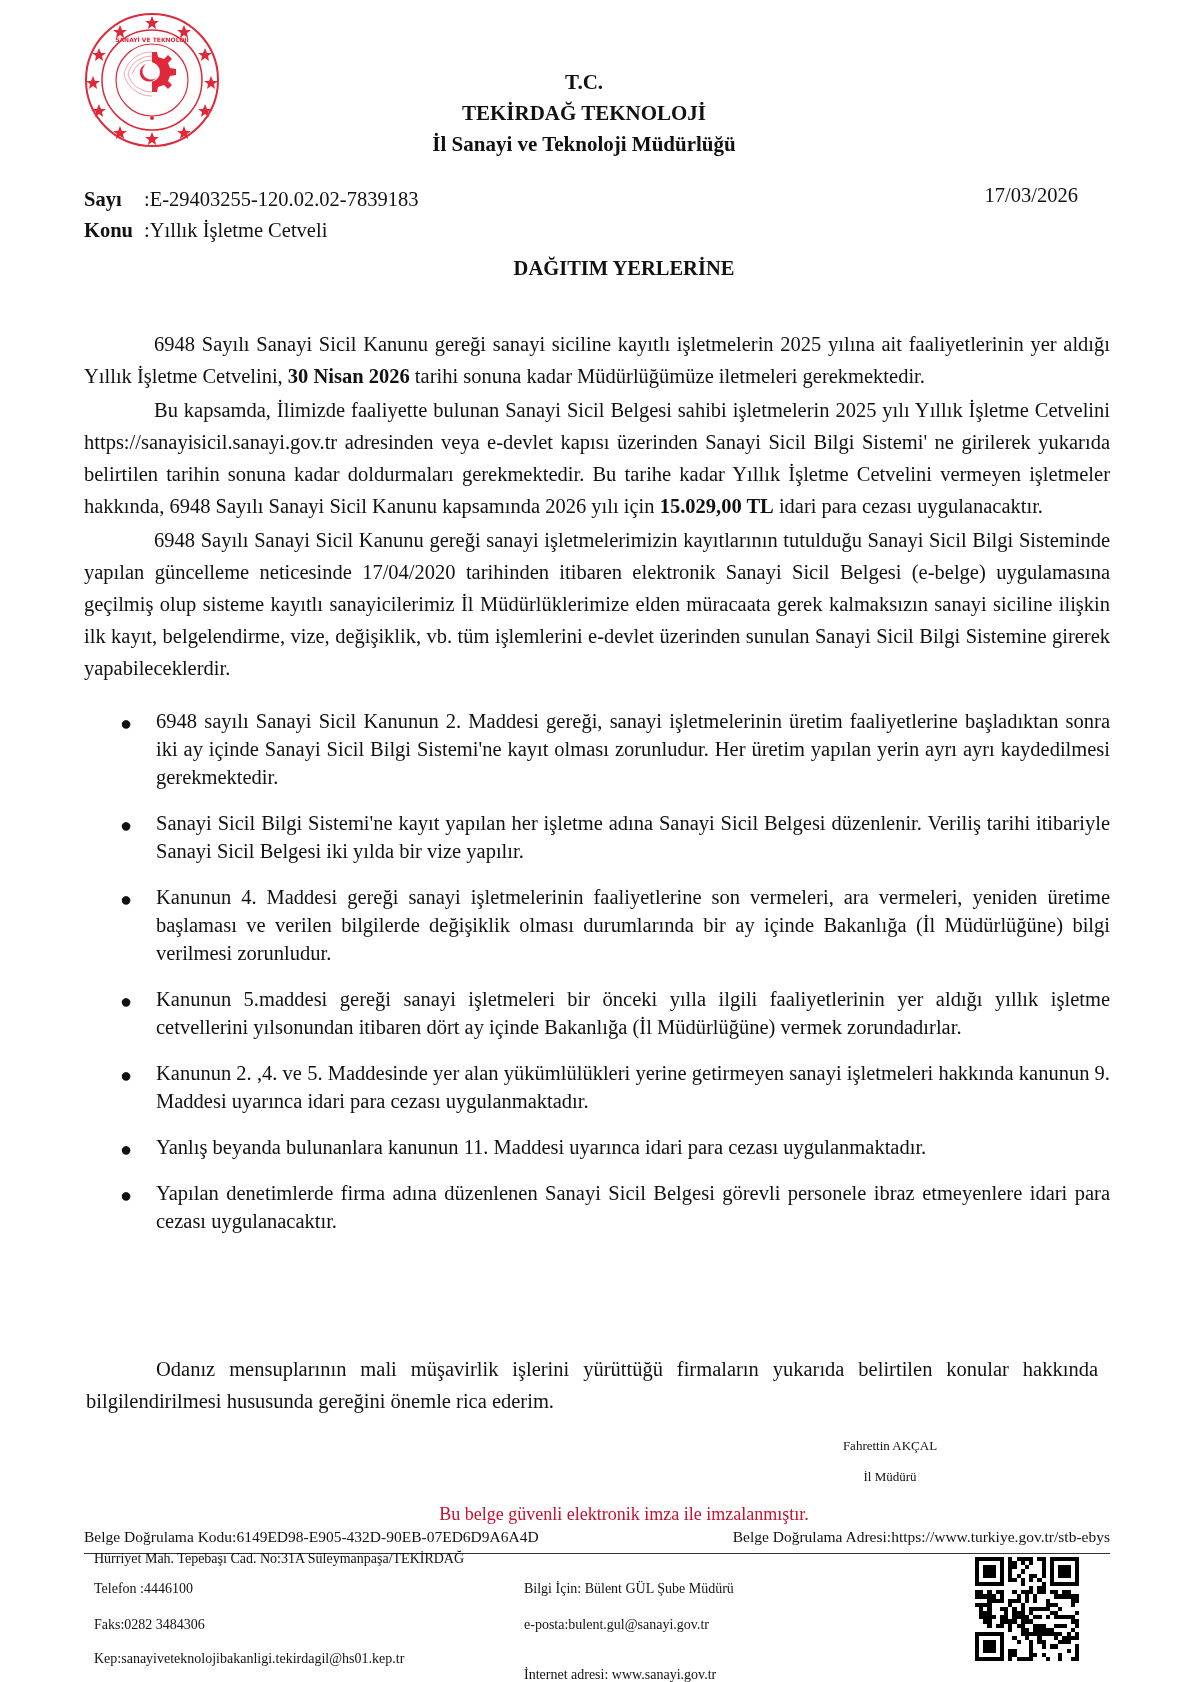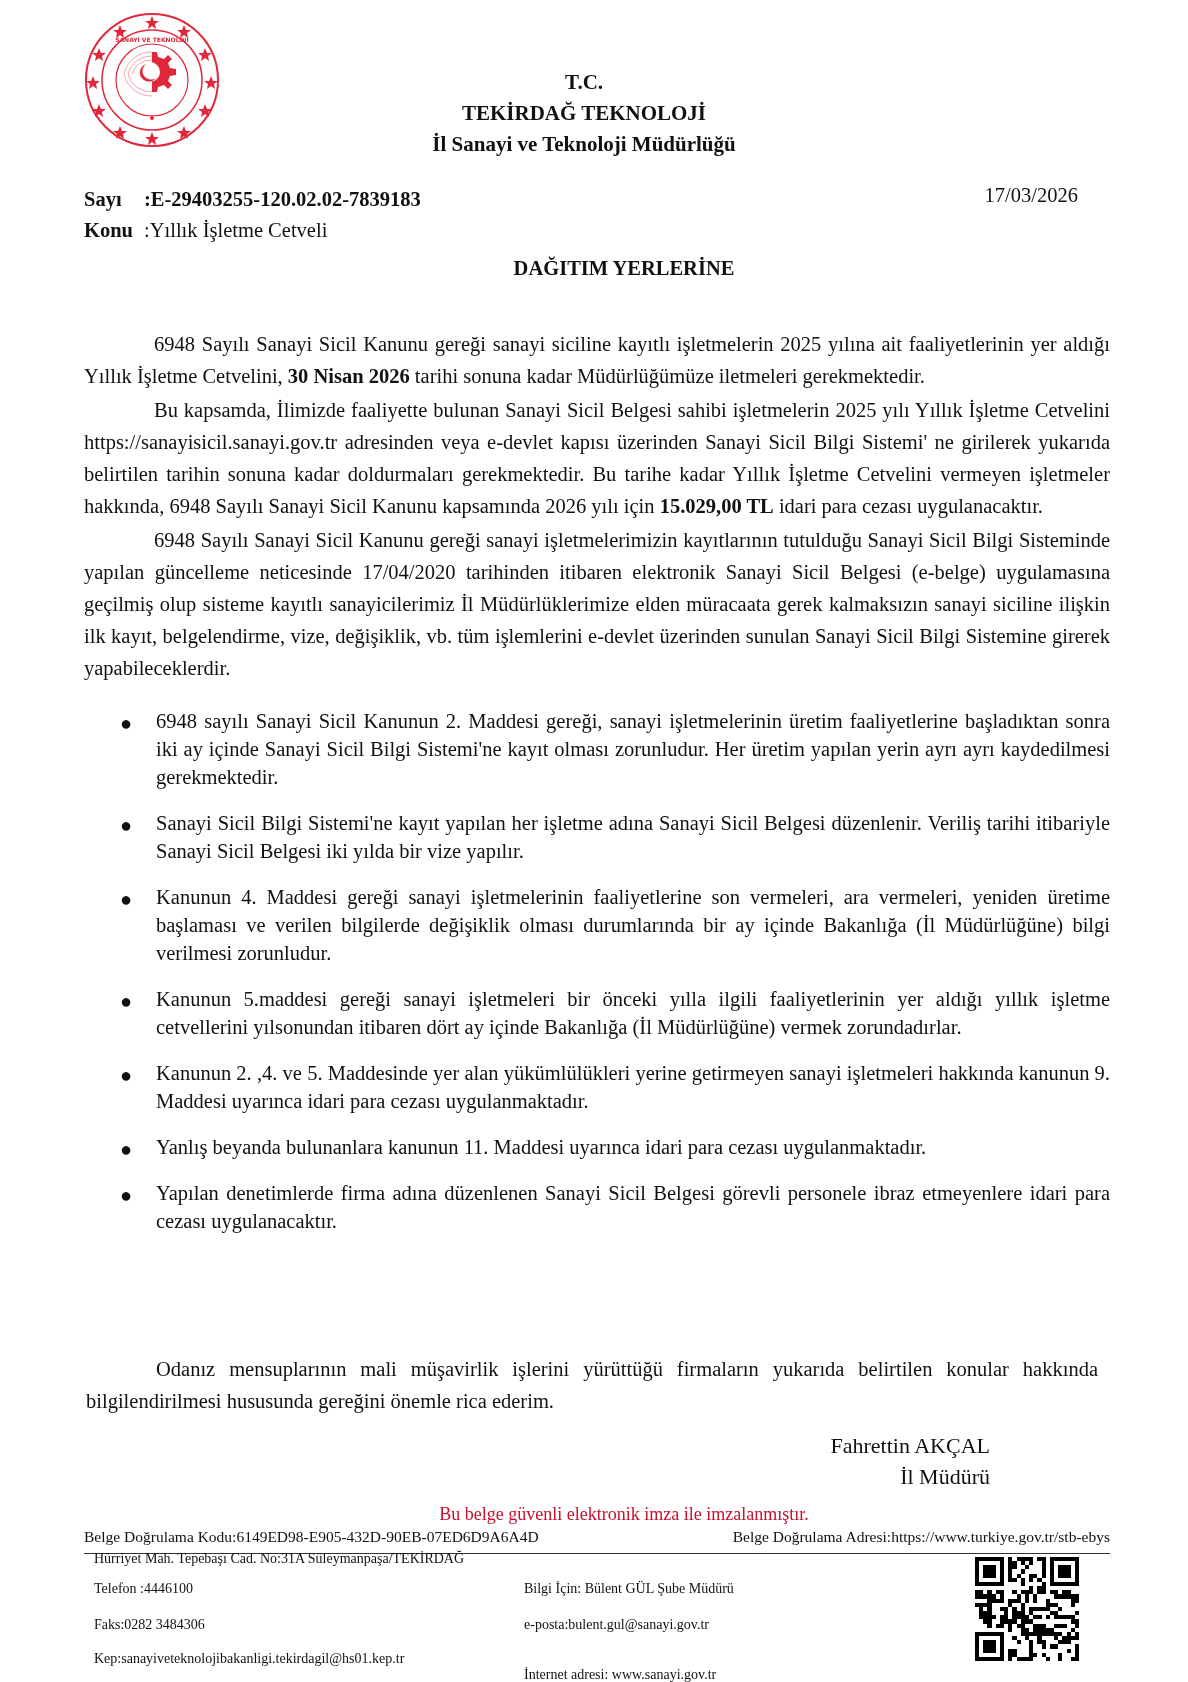--- a/index.html
+++ b/index.html
@@ -4,33 +4,33 @@
 <style>
   html, body { margin: 0; padding: 0; background: #ffffff; }
   body { width: 1188px; height: 1682px; position: relative; overflow: hidden;
          font-family: "Liberation Serif", serif; color: #111; }
   .abs { position: absolute; }
   .logo { left: 84px; top: 12px; width: 136px; height: 136px; }
   .header { left: 0; width: 1108px; top: 67px; text-align: center; font-weight: bold; font-size: 21px; line-height: 31px; }
   .header div { margin-left: 60px; }
   .meta { left: 84px; top: 184px; font-size: 20.5px; line-height: 31px; }
   .meta .lbl { font-weight: bold; display: inline-block; width: 60px; }
-  .meta .num { font-weight: bold; }
+  .meta .num { font-weight: normal; }
   .date { right: 110px; top: 184px; font-size: 20.5px; }
   .addressee { left: 0; width: 1188px; top: 257px; text-align: center; font-weight: bold; font-size: 20.5px; margin-left: 30px; }
   .body { left: 84px; width: 1026px; font-size: 20.5px; line-height: 32px; text-align: justify; }
   .body p { margin: 0 0 2px 0; text-indent: 70px; }
   .p1 { top: 328px; }
   .bullets { left: 120px; width: 990px; font-size: 20.5px; line-height: 28px; text-align: justify; }
   .bullets ul { margin: 0; padding: 0; list-style: none; }
   .bullets li { position: relative; padding-left: 36px; margin-bottom: 18px; }
   .bullets li .dot { position: absolute; left: 0; top: 2px; font-size: 20px; }
   .closing { left: 74px; width: 1036px; top: 1341px; font-size: 20.5px; line-height: 32px; text-align: justify; }
   .closing p { margin: 12px; text-indent: 70px; }
-  .sig { left: 790px; top: 1430px; font-size: 22px; line-height: 31px; text-align: right; width: 200px; }
+  .sig { left: 790px; top: 1430px; font-size: 13px; line-height: 31px; text-align: center; width: 200px; }
   .esign { left: 0; width: 1188px; top: 1504px; text-align: center; color: #c8102e; font-size: 18px; margin-left: 30px; }
   .verify { left: 84px; top: 1528px; width: 1026px; font-size: 15.5px; display: flex; justify-content: space-between; border-bottom: 1px solid #333; padding-bottom: 7px; }
   .footer { left: 84px; top: 1551px; width: 1026px; font-size: 14px; }
   .footer .row { position: absolute; white-space: nowrap; }
   .qr { left: 975px; top: 1557px; width: 104px; height: 104px; }
 </style>
 </head>
 <body>
 
 <div class="abs logo">

